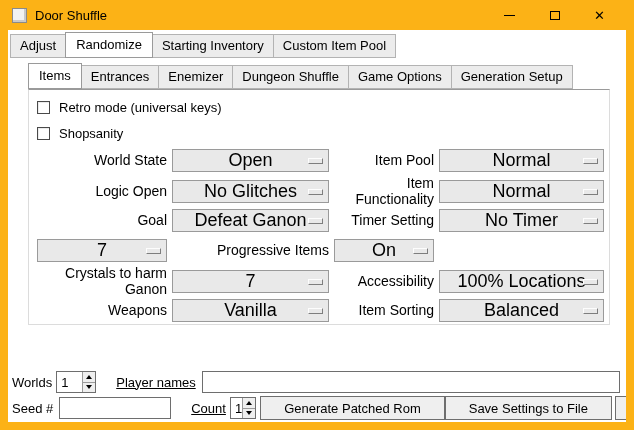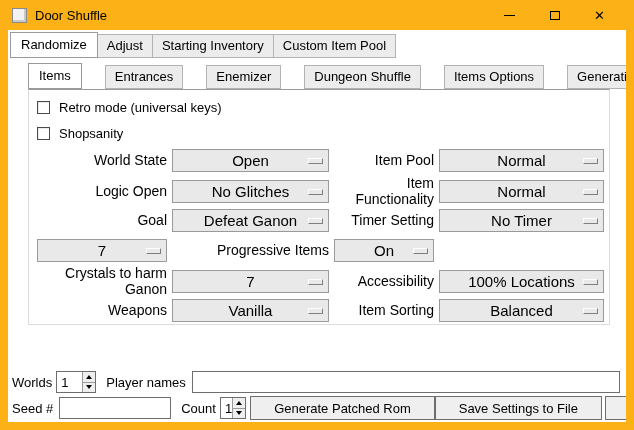--- a/index.html
+++ b/index.html
@@ -17,40 +17,40 @@
   .ctrl { width:45px; height:30px; display:flex; align-items:center; justify-content:center;
           font-size:13px; cursor:default; }
   .min-glyph { width:11px; height:1px; background:#000; display:block; }
   .max-glyph { width:10px; height:9px; border:1px solid #000; display:block; }
 
   
   .content { position:absolute; left:8px; right:8px; top:30px; bottom:8px; background:#fff; overflow:hidden; }
 
   .tabs { display:flex; align-items:flex-end; }
   .outer-tabs { margin:2px 0 0 2px; }
-  .inner-tabs { margin:5px 0 0 20px;gap:24px; }
+  .inner-tabs { margin:5px 0 0 20px; }
   .tab { padding:3px 9px 4px; background:#ececec; border:1px solid #b3b3b3; margin-right:-1px;
          white-space:nowrap; position:relative; }
   .tab.selected { background:#fff; padding:4px 10px 5px; z-index:2; border-color:#9a9a9a; }
 
   .panel { margin-left:20px; width:582px; height:236px; border:1px solid #dcdcdc; border-top-color:#9a9a9a;
            padding:3px 0 9px 8px; background:#fff; }
 
   .check-row { display:flex; align-items:center; height:24px; margin-top:2px; }
   .checkbox { width:13px; height:13px; background:#fff; border:1px solid #4a4a4a; margin-right:9px;
               box-shadow: inset 1px 1px 0 rgba(0,0,0,0.08); }
   .check-label { font-size:13px; }
 
   .drop-row { display:grid; grid-template-columns:130px 157px 100px 165px; column-gap:5px;
               align-items:center; height:30px; }
   .lbl-right { text-align:right; font-size:14px; }
 
   .menubutton { height:23px; background:#e9e9e9; border:1px solid #9a9a9a; position:relative;
                 display:flex; align-items:center; justify-content:center; cursor:default; }
-  .mb-value { font-size:15px; }
+  .mb-value { font-size:18px; }
   .mb-indicator { position:absolute; right:5px; top:8px; width:15px; height:6px; background:#e9e9e9;
                   border-top:1px solid #fdfdfd; border-left:1px solid #fdfdfd;
                   border-right:1px solid #7e7e7e; border-bottom:1px solid #7e7e7e; }
 
   
   .bottom-row { position:absolute; left:2px; right:4px; height:24px; display:flex; align-items:center; }
   .bottom-row.row1 { bottom:28px; }
   .bottom-row.row2 { bottom:2px; }
   .blbl { font-size:13px; white-space:nowrap; }
 
@@ -66,21 +66,21 @@
               background:#efefef; border-left:1px solid #9a9a9a; }
   .spin-btn.down { border-top:1px solid #9a9a9a; }
   .tri-up { width:0; height:0; border-left:3px solid transparent; border-right:3px solid transparent;
             border-bottom:4px solid #000; }
   .tri-down { width:0; height:0; border-left:3px solid transparent; border-right:3px solid transparent;
               border-top:4px solid #000; }
 
   .btn { height:24px; padding:0 23px; background:#efefef; border:1px solid #6e6e6e;
          display:flex; align-items:center; font-size:13px; white-space:nowrap; cursor:default; }
   .spacer { flex:1; }
-  .ml2 { margin-left:2px; } .ml4 { margin-left:4px; } .ml10 { margin-left:10px; } .ml3 { margin-left:3px; }
+  .ml2 { margin-left:2px; } .ml4 { margin-left:4px; } .ml10 { margin-left:20px;text-decoration:underline; } .ml3 { margin-left:3px; }
 </style>
 </head>
 <body>
 
 <div class="window">
 
   <div class="titlebar">
     <div class="app-icon"></div>
     <div class="title">Door Shuffle</div>
     <div class="controls">
@@ -92,32 +92,32 @@
         </div>
       <div class="ctrl">
           <span>✕</span>
         </div>
     </div>
   </div>
 
   <div class="content">
 
     <div class="tabs outer-tabs">
+      <div class="tab">Adjust</div>
       <div class="tab selected">Randomize</div>
-      <div class="tab">Adjust</div>
       <div class="tab">Starting Inventory</div>
       <div class="tab">Custom Item Pool</div>
     </div>
 
     <div class="tabs inner-tabs">
       <div class="tab selected">Items</div>
       <div class="tab">Entrances</div>
       <div class="tab">Enemizer</div>
       <div class="tab">Dungeon Shuffle</div>
-      <div class="tab">Items Options</div>
+      <div class="tab">Game Options</div>
       <div class="tab">Generation Setup</div>
     </div>
 
     <div class="panel">
 
       <div class="check-row">
         <span class="checkbox"></span>
         <span class="check-label">Retro mode (universal keys)</span>
       </div>
       <div class="check-row">

